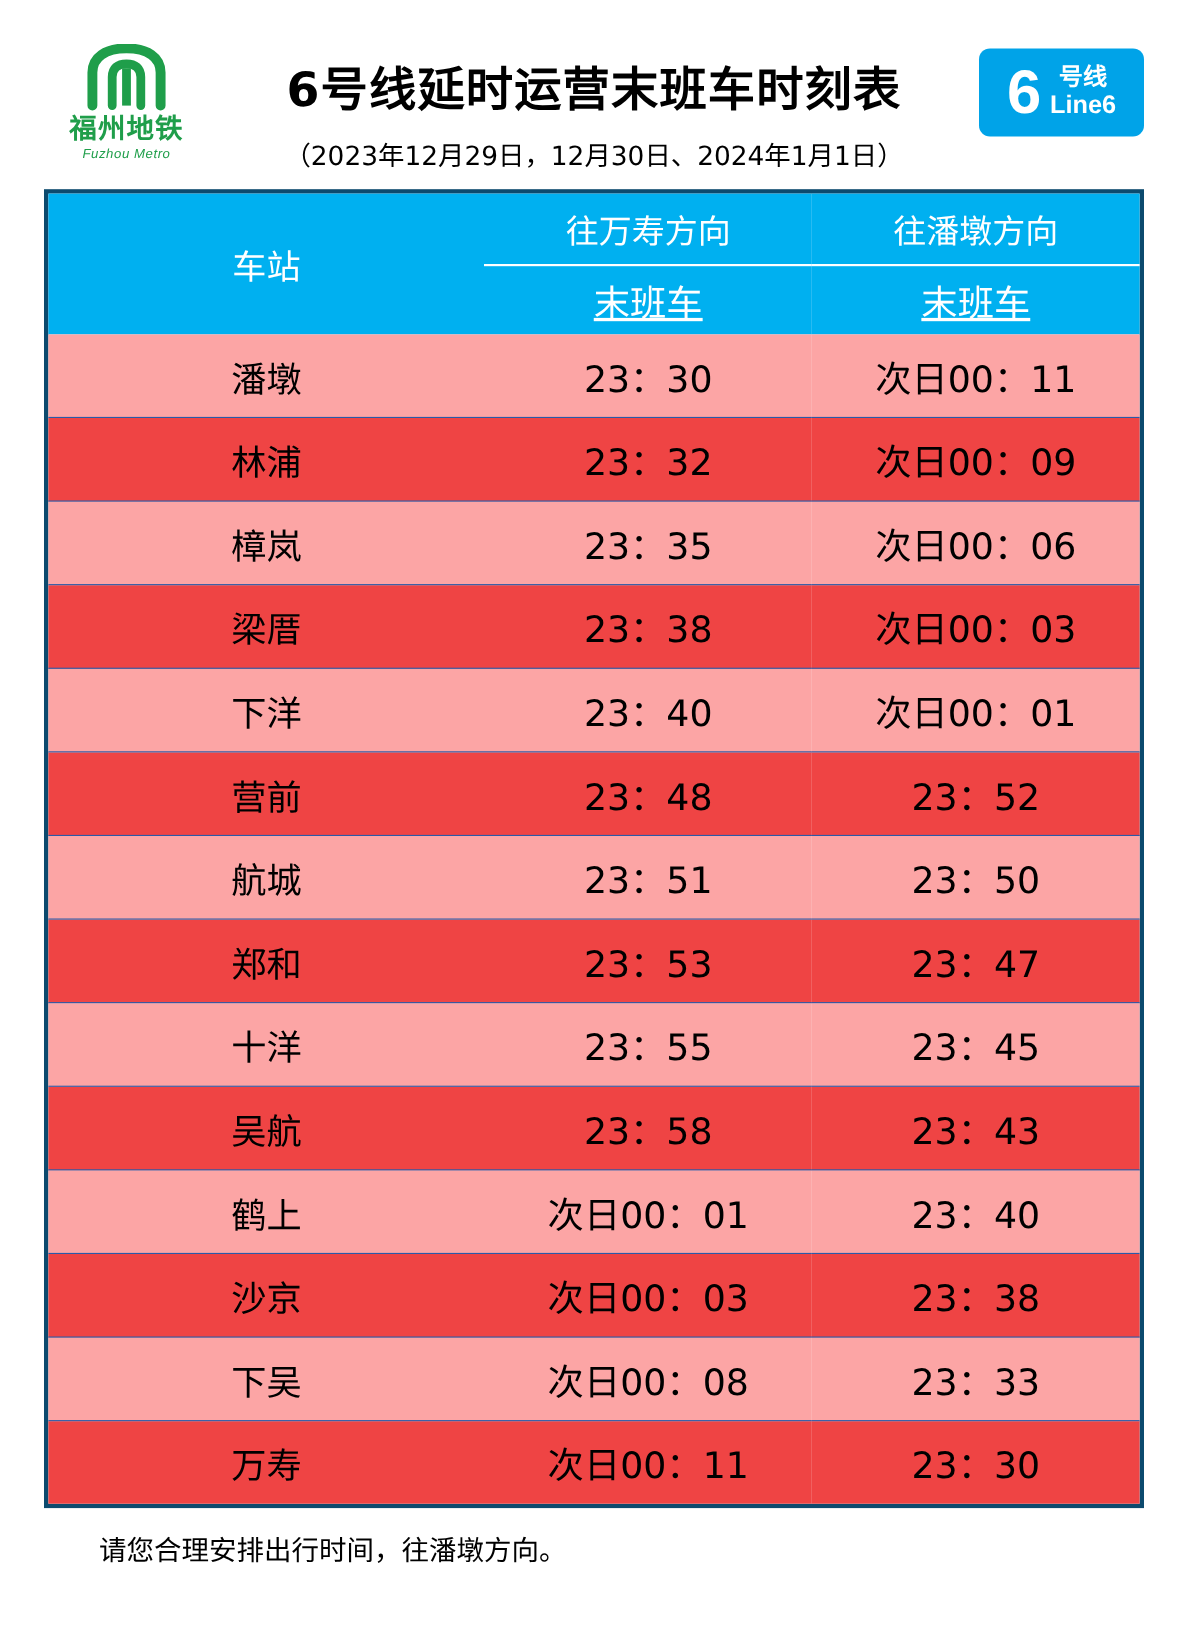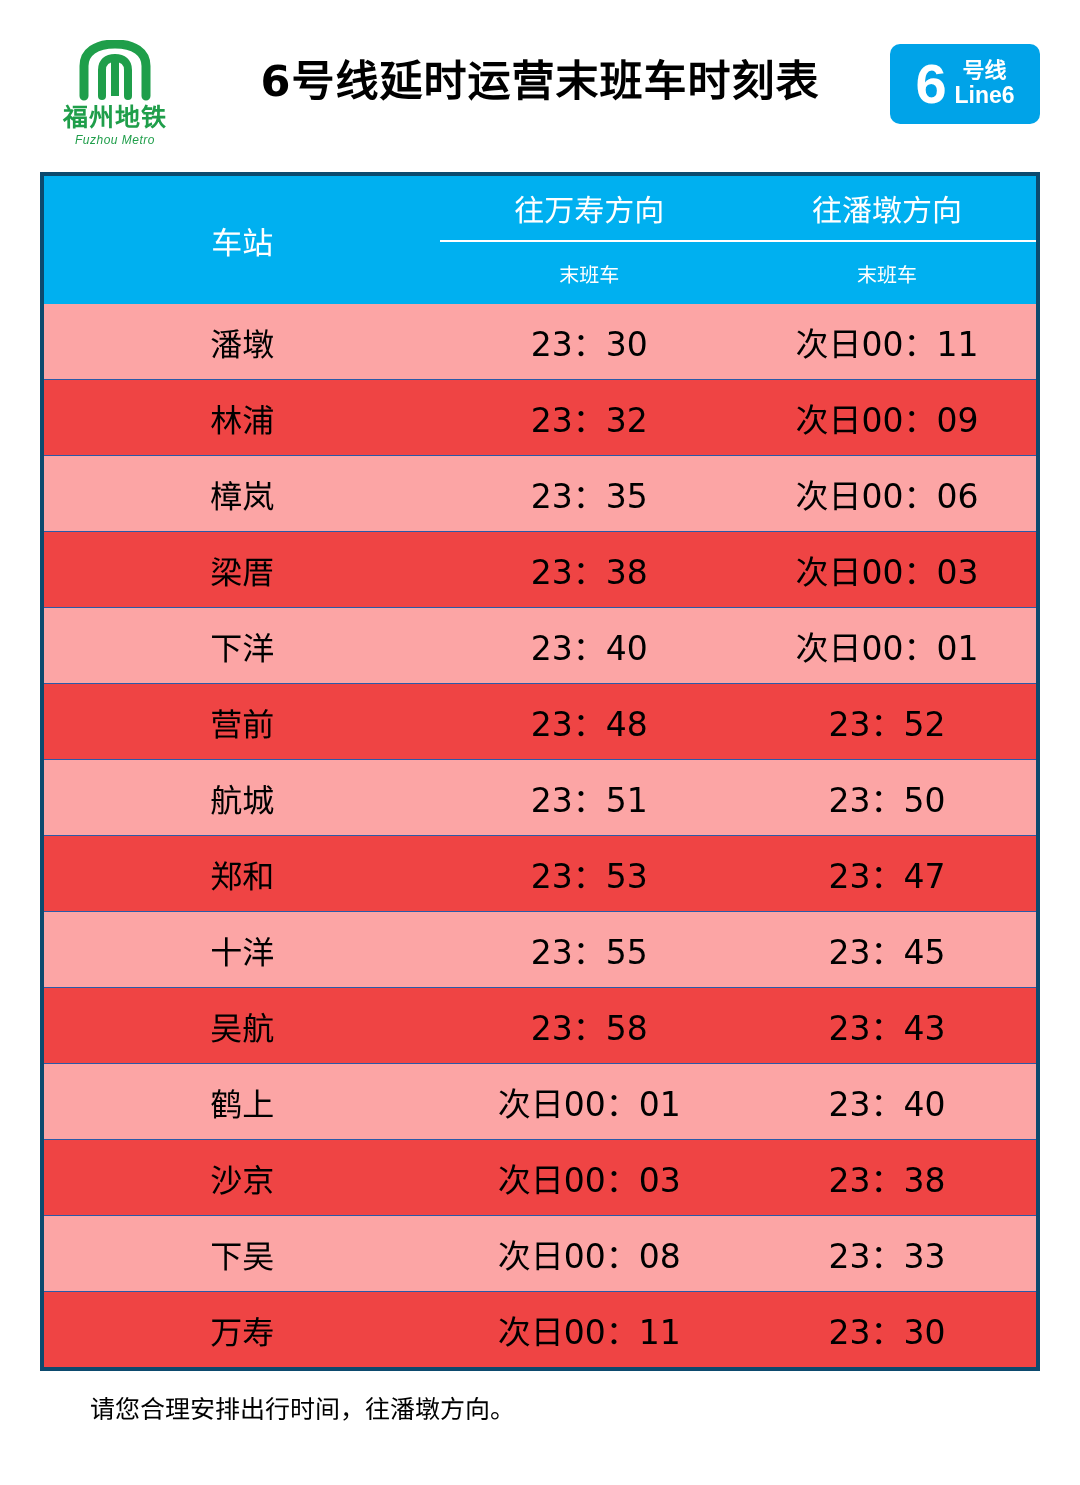--- a/index.html
+++ b/index.html
@@ -133,22 +133,23 @@
     width: 40%;
     vertical-align: middle;
   }
   .th-dir {
     font-size: 30px;
     height: 62px;
     border-bottom: 2px solid #ffffff;
     width: 30%;
   }
   .th-last {
-    font-size: 20px;
+    font-size: 33px;
     height: 60px;
+    text-decoration: underline;
   }
   tbody td {
     height: 73px;
     text-align: center;
     border-bottom: 1px solid #2a5aa8;
     font-family: "DejaVu Sans", sans-serif;
     color: #000000;
   }
   tbody tr:last-child td { border-bottom: none; }
   tbody tr.alt td { background: #ef4444; }
@@ -177,20 +178,21 @@
         <path d="M26 56 L26 30 C26 22 31 18 39 18 C47 18 52 22 52 30 L52 56" fill="none" stroke="#1f9e4a" stroke-width="8" stroke-linecap="round"></path>
         <rect x="35" y="22" width="8" height="34" fill="#1f9e4a"></rect>
       </svg>
     </div>
     <div class="logo-cn">福州地铁</div>
     <div class="logo-en">Fuzhou Metro</div>
   </div>
 
   <div class="title-block">
     <div class="main-title">6号线延时运营末班车时刻表</div>
+    <div class="sub-title">（2023年12月29日，12月30日、2024年1月1日）</div>
   </div>
 
   <div class="line-badge">
     <div class="badge-num">6</div>
     <div class="badge-text">
       <div class="badge-cn">号线</div>
       <div class="badge-en">Line6</div>
     </div>
   </div>
 

